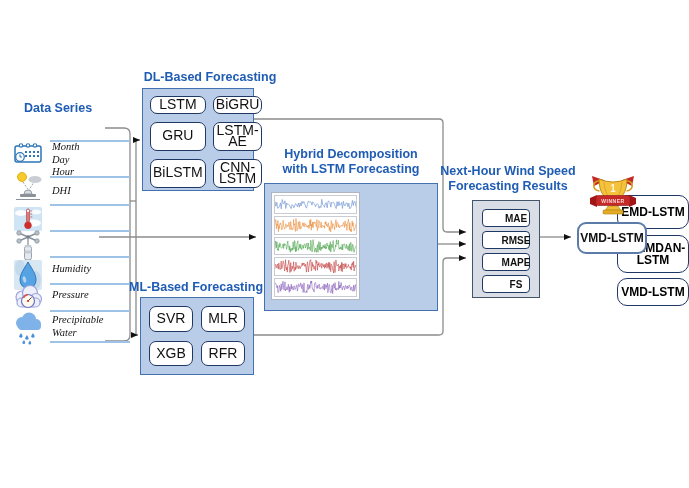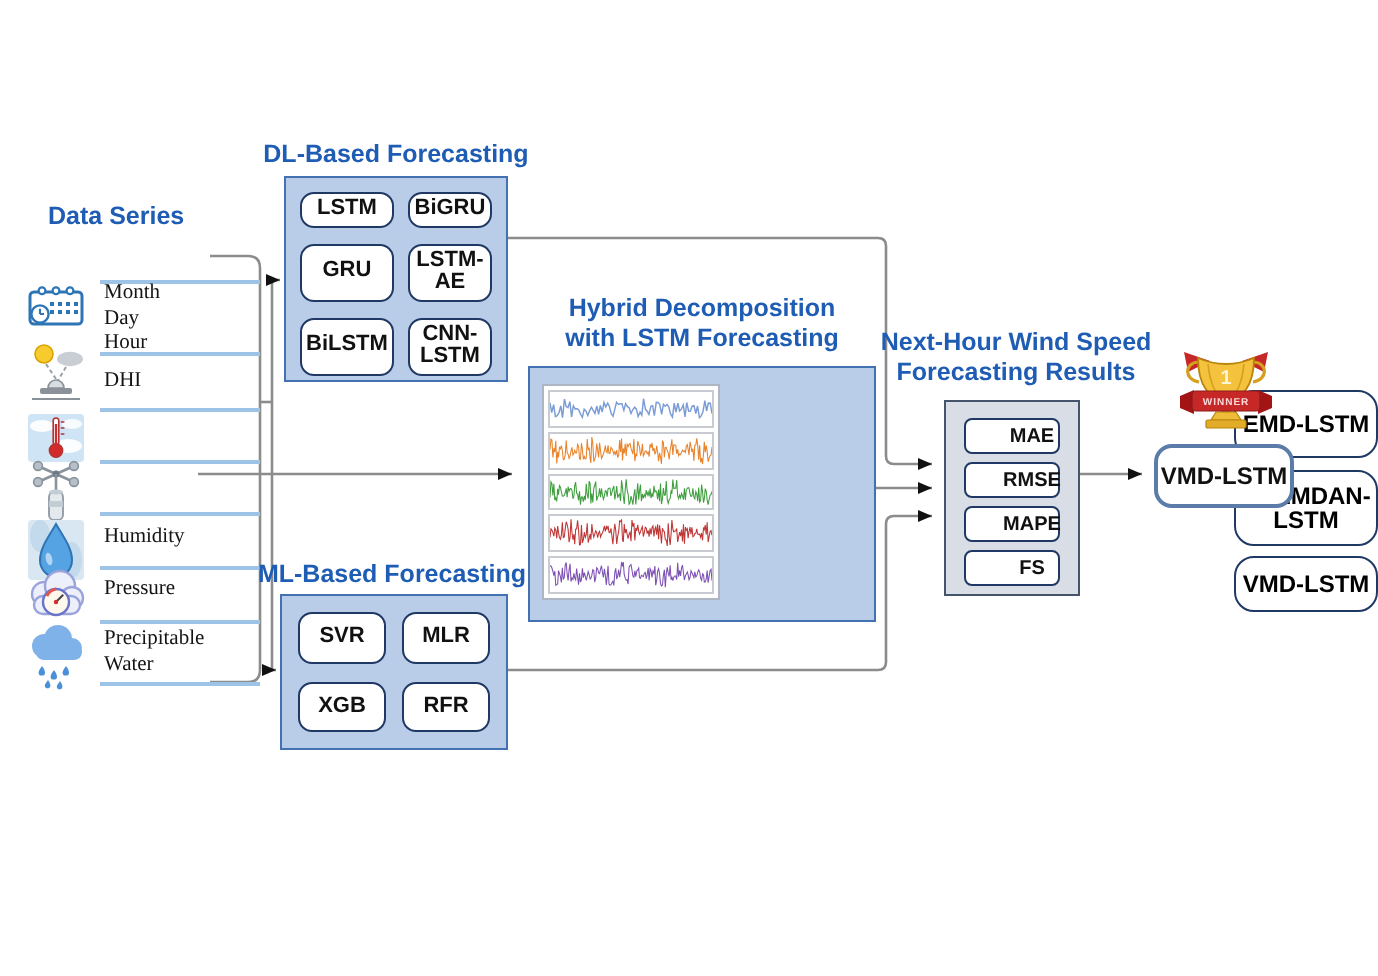--- a/index.html
+++ b/index.html
@@ -3,33 +3,33 @@
 <meta charset="utf-8">
 <style>
   html,body{margin:0;padding:0;background:#fff;}
   .canvas{position:relative;width:689px;height:488px;background:#fff;overflow:hidden;
           font-family:"Liberation Sans",sans-serif;}
   .abs{position:absolute;}
   .ttl{position:absolute;color:#1F5CB4;font-weight:bold;font-size:12.5px;text-align:center;line-height:15px;}
   .panel{position:absolute;background:#B9CDE9;border:1.6px solid #4472B0;box-sizing:border-box;}
   .grid2{display:grid;grid-template-columns:1fr 1fr;gap:8px 7px;padding:7px;height:100%;box-sizing:border-box;}
   .mbox{background:#fff;border:1.4px solid #1F3864;border-radius:7px;display:flex;align-items:center;
-        justify-content:center;text-align:center;font-weight:bold;font-size:11px;color:#111;line-height:11.5px;padding:2px;}
+        justify-content:center;text-align:center;font-weight:normal;font-size:14px;color:#111;line-height:11.5px;padding:2px;}
   .hybbox{position:absolute;left:352px;width:72px;background:#fff;border:1.4px solid #1F3864;border-radius:10px;
         display:flex;align-items:center;justify-content:center;text-align:center;font-weight:bold;font-size:12px;line-height:12px;box-sizing:border-box;padding:2px;}
   .sigpanel{position:absolute;left:6px;top:8px;width:89px;height:108px;background:#fff;border:1px solid #ADB6C2;
         box-sizing:border-box;padding:2px;display:flex;flex-direction:column;gap:2px;}
   .sigrow{flex:1;border:1px solid #C8CCD2;box-sizing:border-box;background:#fff;}
   .sigrow svg{display:block;width:100%;height:100%;}
   .results{position:absolute;left:472px;top:200px;width:68px;height:98px;background:#D9DDE5;
         border:1.6px solid #44546A;box-sizing:border-box;display:flex;flex-direction:column;gap:4px;padding:8px 9px;}
   .metric{background:#fff;border:1.3px solid #1F3864;border-radius:4px;height:16px;display:flex;align-items:center;
         justify-content:center;font-weight:bold;font-size:10px;color:#111;flex:none;padding-left:20px;}
   .serif{position:absolute;left:52px;width:76px;font-family:"Liberation Serif",serif;font-size:10.5px;
-        line-height:12.5px;color:#141414;}
+        line-height:12.5px;color:#141414;font-style:italic;}
   .sep{position:absolute;left:50px;width:80px;height:2px;background:#9DC3E6;}
   .icon{position:absolute;left:12px;width:32px;}
   .winner{position:absolute;left:577px;top:222px;width:70px;height:32px;background:#fff;border:2px solid #5B7CA8;
         border-radius:9px;display:flex;align-items:center;justify-content:center;font-weight:bold;font-size:12px;color:#111;box-sizing:border-box;}
   svg.lines{position:absolute;left:0;top:0;z-index:0;}
   .zi{z-index:2;}
 </style>
 </head>
 <body>
 
@@ -166,21 +166,21 @@
     </g>
     <g fill="#4A90D9">
       <path d="M9,22 C10.2,23.8 10.5,24.6 10.5,25.2 a1.6,1.6 0 1 1 -3.2,0 C7.3,24.6 7.8,23.8 9,22 Z"></path>
       <path d="M15,24 C16.2,25.8 16.5,26.6 16.5,27.2 a1.6,1.6 0 1 1 -3.2,0 C13.3,26.6 13.8,25.8 15,24 Z"></path>
       <path d="M21,22 C22.2,23.8 22.5,24.6 22.5,25.2 a1.6,1.6 0 1 1 -3.2,0 C19.3,24.6 19.8,23.8 21,22 Z"></path>
       <path d="M12,29 C13,30.5 13.2,31.2 13.2,31.7 a1.4,1.4 0 1 1 -2.8,0 C10.4,31.2 11,30.5 12,29 Z"></path>
       <path d="M18,29.5 C19,31 19.2,31.7 19.2,32.2 a1.4,1.4 0 1 1 -2.8,0 C16.4,31.7 17,31 18,29.5 Z"></path>
     </g>
   </svg>
 
-  <div class="ttl zi" style="left:118px;top:70px;width:160px;">DL-Based Forecasting</div>
+  <div class="ttl zi" style="left:130px;top:70px;width:160px;">DL-Based Forecasting</div>
   <div class="panel zi" style="left:142px;top:88px;width:112px;height:103px;">
     <div class="grid2">
       <div class="mbox">LSTM</div>
       <div class="mbox">BiGRU</div>
       <div class="mbox">GRU</div>
       <div class="mbox">LSTM-AE</div>
       <div class="mbox">BiLSTM</div>
       <div class="mbox">CNN-LSTM</div>
     </div>
   </div>

